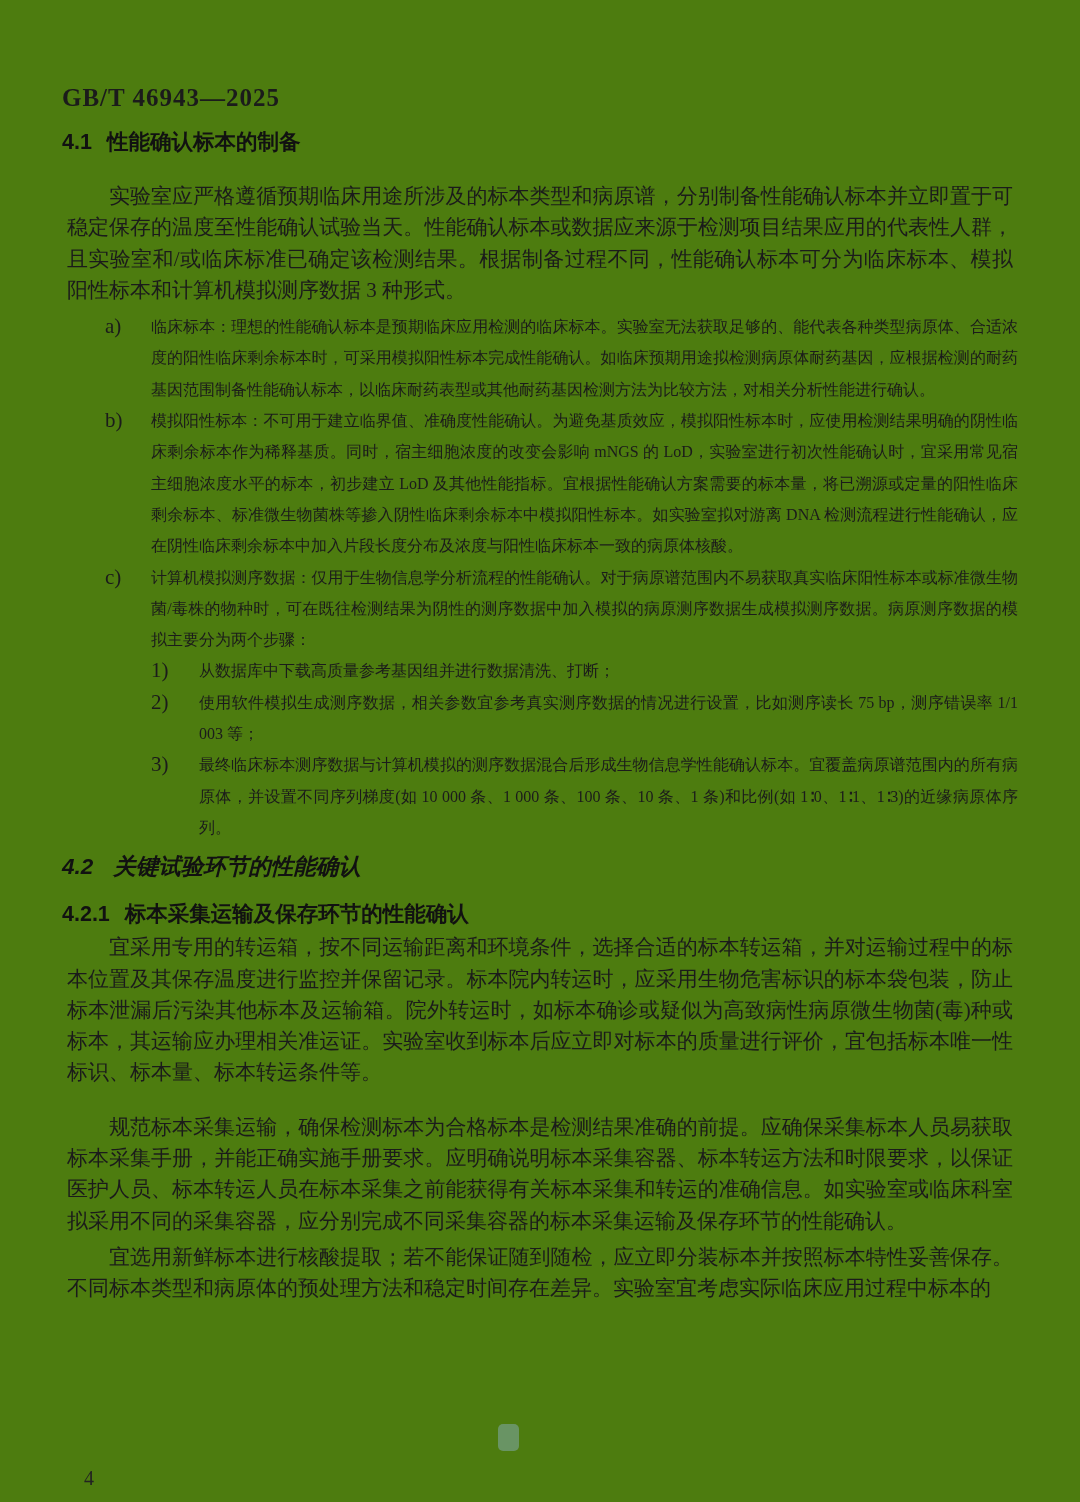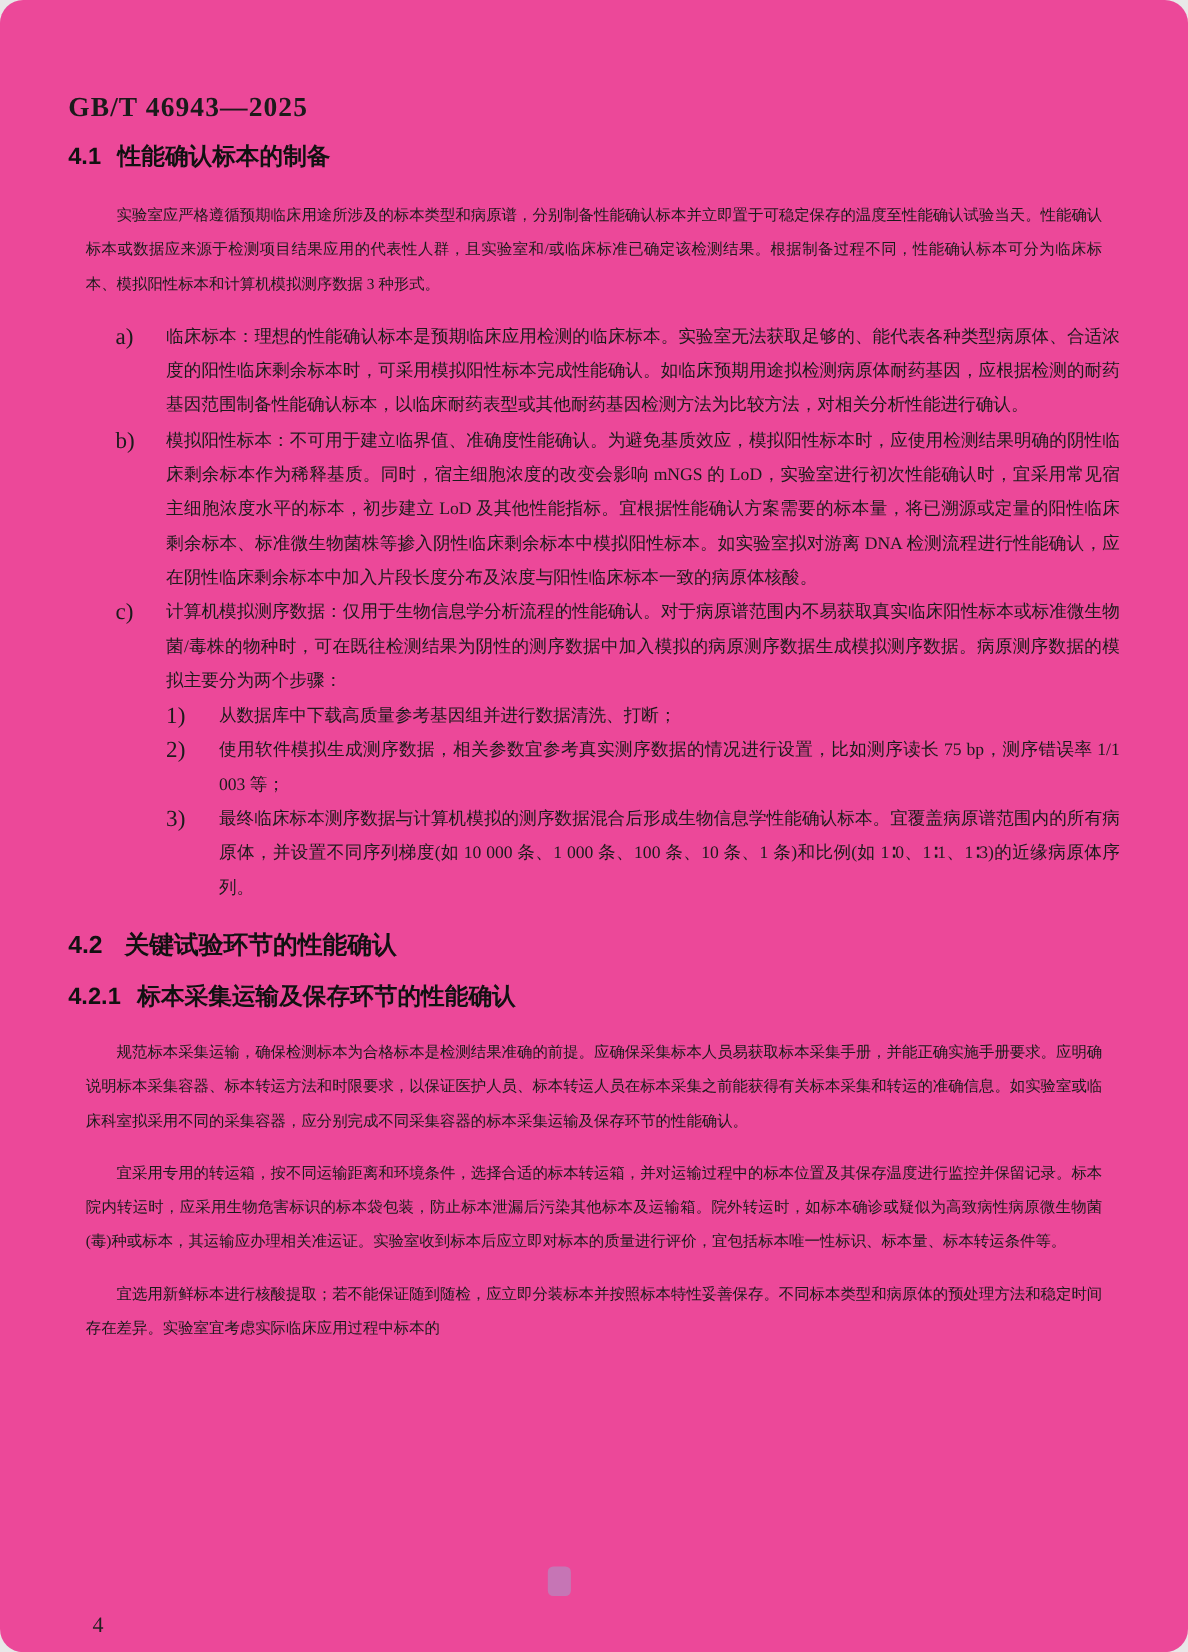--- a/index.html
+++ b/index.html
@@ -1,25 +1,24 @@
 <!DOCTYPE html>
 <html lang="zh"><head>
 <meta charset="utf-8">
 <style>
   html, body { margin: 0; padding: 0; background: #e8e8e8; }
   .page {
     position: relative;
     width: 1080px;
     height: 1502px;
     margin: 0 auto;
-    background: #ec4899;
+    background: #4d7c0f;
     overflow: hidden;
     color: #1b1b1b;
     font-family: "Liberation Serif", "DejaVu Serif", serif;
-    border-radius: 21px;
   }
   .content {
     position: absolute;
     left: 62px;
     top: 0;
     width: 956px;
   }
   .std-number {
     margin: 84px 0 0 0;
     font-size: 25px;
@@ -34,25 +33,25 @@
     color: #111;
     margin: 0;
   }
   h2.sec { font-size: 22.5px; line-height: 26px; }
   h3.sec { font-size: 21.5px; line-height: 25px; }
   .sec .num { display: inline-block; }
   h2.sec .num { margin-right: 20px; }
   h3.sec .num { margin-right: 15px; }
   #h4  { margin-top: 62px; }
   #h41 { margin-top: 18px; }
-  #h42 { margin-top: 23px; }
+  #h42 { margin-top: 11px; font-style: italic; }
   #h421{ margin-top: 22px; }
   p.body {
-    margin: 16px;
-    font-size: 14px;
+    margin: 5px;
+    font-size: 21px;
     line-height: 31.3px;
     text-align: justify;
     text-indent: 2em;
   }
   #p1 { margin-top: 26px; }
   #p2 { margin-top: 23px; }
   .list { margin: 0; }
   .li {
     display: flex;
     align-items: flex-start;
@@ -145,23 +144,23 @@
     </div>
 
     <h2 class="sec" id="h42">
       <span class="num">4.2</span><span>关键试验环节的性能确认</span>
     </h2>
 
     <h3 class="sec" id="h421">
       <span class="num">4.2.1</span><span>标本采集运输及保存环节的性能确认</span>
     </h3>
 
+    <p class="body" id="p3">宜采用专用的转运箱，按不同运输距离和环境条件，选择合适的标本转运箱，并对运输过程中的标本位置及其保存温度进行监控并保留记录。标本院内转运时，应采用生物危害标识的标本袋包装，防止标本泄漏后污染其他标本及运输箱。院外转运时，如标本确诊或疑似为高致病性病原微生物菌(毒)种或标本，其运输应办理相关准运证。实验室收到标本后应立即对标本的质量进行评价，宜包括标本唯一性标识、标本量、标本转运条件等。</p>
+
     <p class="body" id="p2">规范标本采集运输，确保检测标本为合格标本是检测结果准确的前提。应确保采集标本人员易获取标本采集手册，并能正确实施手册要求。应明确说明标本采集容器、标本转运方法和时限要求，以保证医护人员、标本转运人员在标本采集之前能获得有关标本采集和转运的准确信息。如实验室或临床科室拟采用不同的采集容器，应分别完成不同采集容器的标本采集运输及保存环节的性能确认。</p>
-
-    <p class="body" id="p3">宜采用专用的转运箱，按不同运输距离和环境条件，选择合适的标本转运箱，并对运输过程中的标本位置及其保存温度进行监控并保留记录。标本院内转运时，应采用生物危害标识的标本袋包装，防止标本泄漏后污染其他标本及运输箱。院外转运时，如标本确诊或疑似为高致病性病原微生物菌(毒)种或标本，其运输应办理相关准运证。实验室收到标本后应立即对标本的质量进行评价，宜包括标本唯一性标识、标本量、标本转运条件等。</p>
 
     <p class="body" id="p4">宜选用新鲜标本进行核酸提取；若不能保证随到随检，应立即分装标本并按照标本特性妥善保存。不同标本类型和病原体的预处理方法和稳定时间存在差异。实验室宜考虑实际临床应用过程中标本的</p>
 
   </div>
 
   <div class="pagenum">4</div>
 
 </div>
 
 </body></html>

